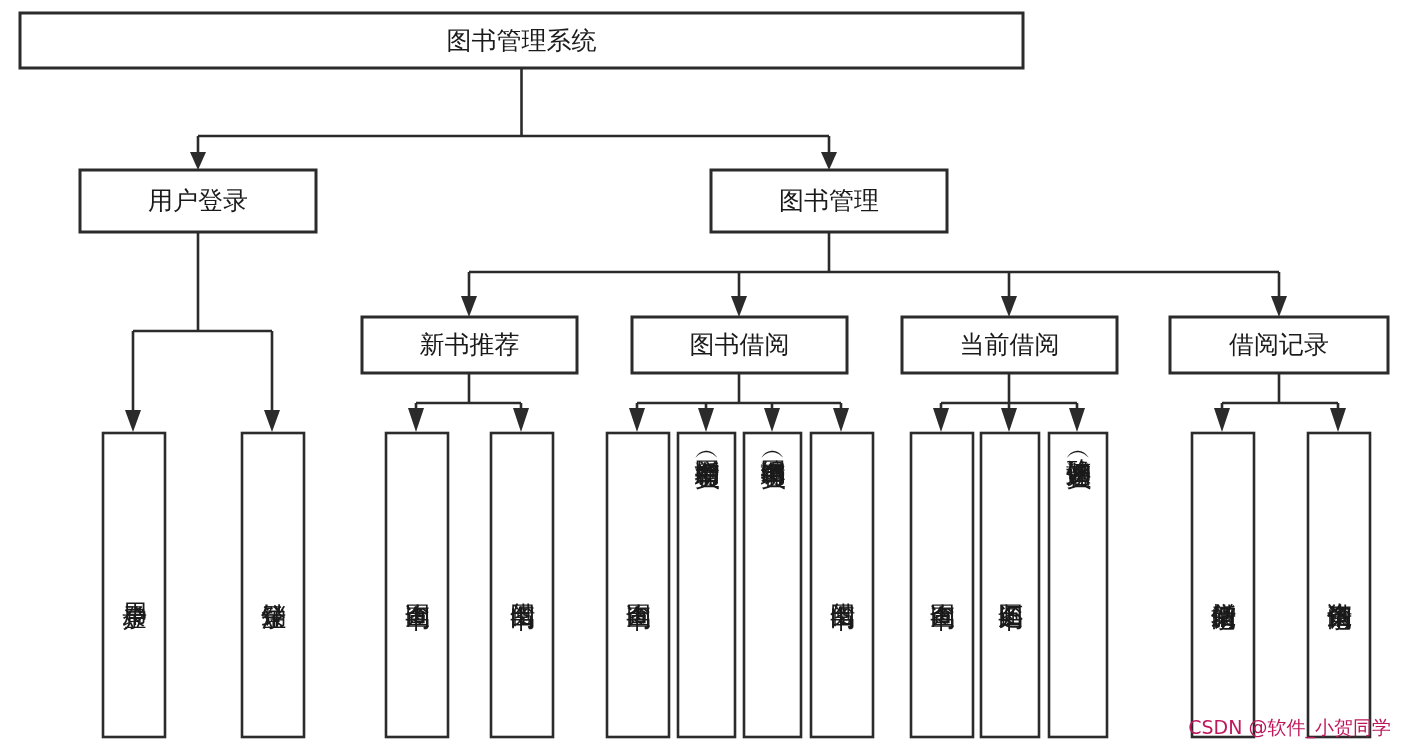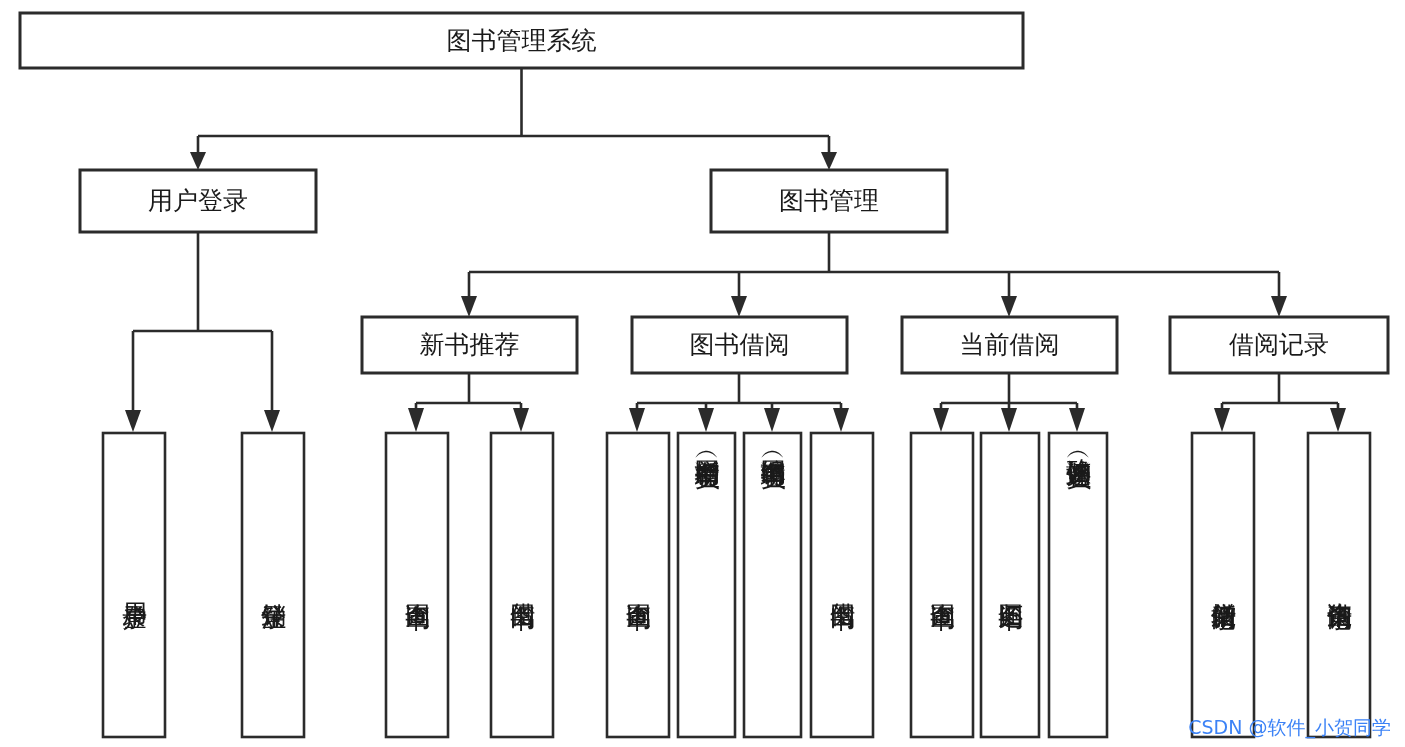--- a/index.html
+++ b/index.html
@@ -72,21 +72,21 @@
     color: #1a1a1a;
     letter-spacing: 1px;
     white-space: nowrap;
   }
   .watermark {
     position: absolute;
     right: 14px;
     bottom: 6px;
     font-family: "DejaVu Sans", "Liberation Sans", sans-serif;
     font-size: 19px;
-    color: #3b82f6;
+    color: #be185d;
     white-space: nowrap;
     user-select: none;
   }
 </style>
 </head>
 <body>
 
 <div id="diagram-root">
 
   <svg class="diagram" viewBox="0 0 1405 747" xmlns="http://www.w3.org/2000/svg">

